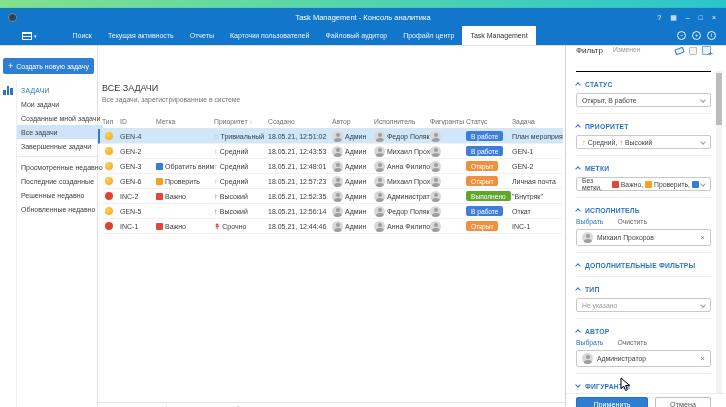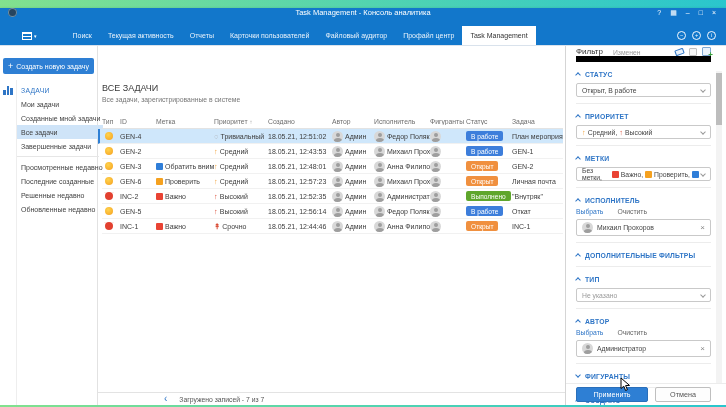--- a/index.html
+++ b/index.html
@@ -2,21 +2,21 @@
 <html><head>
 <meta charset="utf-8">
 <style>
   * { margin:0; padding:0; box-sizing:border-box; }
   body { font-family:"Liberation Sans", sans-serif; }
   .screen{position:relative;width:726px;height:407px;overflow:hidden;
     background:linear-gradient(90deg,#82e18e 0%,#4fd3b2 55%,#2ac6cd 100%);}
   .window{position:absolute;left:0;top:8px;width:726px;height:382px;background:#fff;
     box-shadow:0 1px 3px rgba(0,0,0,.25);display:flex;flex-direction:column;}
   
-  .titlebar{height:18px;background:#1277cb;display:flex;align-items:flex-start;position:relative;flex:none;}
+  .titlebar{height:18px;background:#1277cb;display:flex;align-items:center;position:relative;flex:none;}
   .app-icon{width:9px;height:9px;border-radius:50%;background:#27455f;margin-left:8px;
     box-shadow:inset 0 0 0 1px #6f90a6;}
   .title-text{position:absolute;left:0;right:0;text-align:center;color:#fff;font-size:7.5px;}
   .win-controls{margin-left:auto;display:flex;gap:9px;margin-right:10px;color:#fff;font-size:7px;}
   .win-controls span{cursor:default;line-height:9px;}
   
   .tabbar{height:19px;background:#1277cb;display:flex;align-items:stretch;flex:none;position:relative;}
   .menu-btn{display:flex;align-items:center;gap:2px;margin-left:22px;}
   .grid-ic{width:10px;height:8px;border:1px solid #fff;background:
     repeating-linear-gradient(180deg,#fff 0 1px,transparent 1px 3px);}
@@ -77,21 +77,21 @@
   .badge[data-status="inprogress"]{background:#3d7edb;}
   .badge[data-status="open"]{background:#f0903f;}
   .badge[data-status="done"]{background:#5fa62c;}
   .footer{position:absolute;left:0;right:0;bottom:0;height:13px;border-top:1px solid #e3e3e3;
     display:flex;align-items:center;font-size:6.8px;color:#555;background:#fff;}
   .footer .back{color:#2e75c6;font-size:10px;margin-left:66px;line-height:1;cursor:pointer;}
   .footer .loaded{margin-left:12px;}
   
   .filter{width:161px;flex:none;border-left:1px solid #d5d5d5;position:relative;background:#fff;
     padding:0 15px 0 10px;display:flex;flex-direction:column;}
-  .f-header{height:16px;display:flex;align-items:flex-end;border-bottom:6px solid #000000;flex:none;}
+  .f-header{height:26px;display:flex;align-items:flex-start;border-bottom:1px solid #000000;flex:none;}
   .f-title{font-size:8px;color:#333;}
   .f-state{font-size:6.8px;color:#999;margin-left:10px;}
   .f-hicons{margin-left:auto;display:flex;align-items:center;gap:5px;}
   .eraser-ic{width:9px;height:6px;border:1px solid #2e75c6;border-radius:1px;transform:rotate(-20deg);background:#eaf2fb;}
   .preset-ic{width:8px;height:8px;border:1px solid #c0c0c0;border-radius:1px;background:#f5f5f5;}
   .save-ic{width:9px;height:9px;border:1px solid #7da7d2;border-radius:1px;position:relative;background:#eaf2fb;}
   .save-ic::after{content:"+";position:absolute;right:-3px;bottom:-4px;color:#3da33d;font-size:8px;font-weight:bold;}
   .sec-label{display:flex;align-items:center;gap:5px;margin-top:7px;height:10px;}
   .sec-label b{color:#2e75c6;font-size:6.8px;letter-spacing:.2px;font-weight:bold;white-space:nowrap;}
   .sec-chev{width:4px;height:4px;border-left:1.2px solid #2e75c6;border-bottom:1.2px solid #2e75c6;flex:none;}

